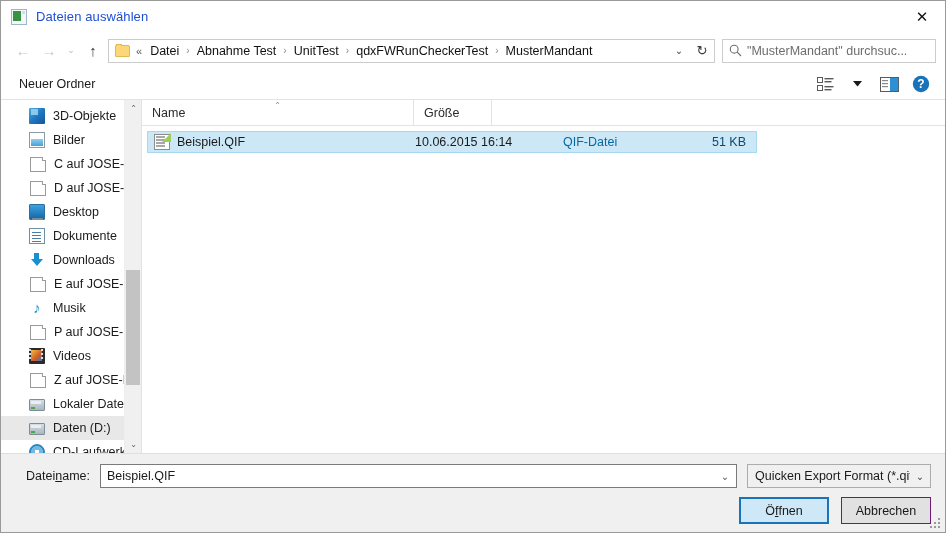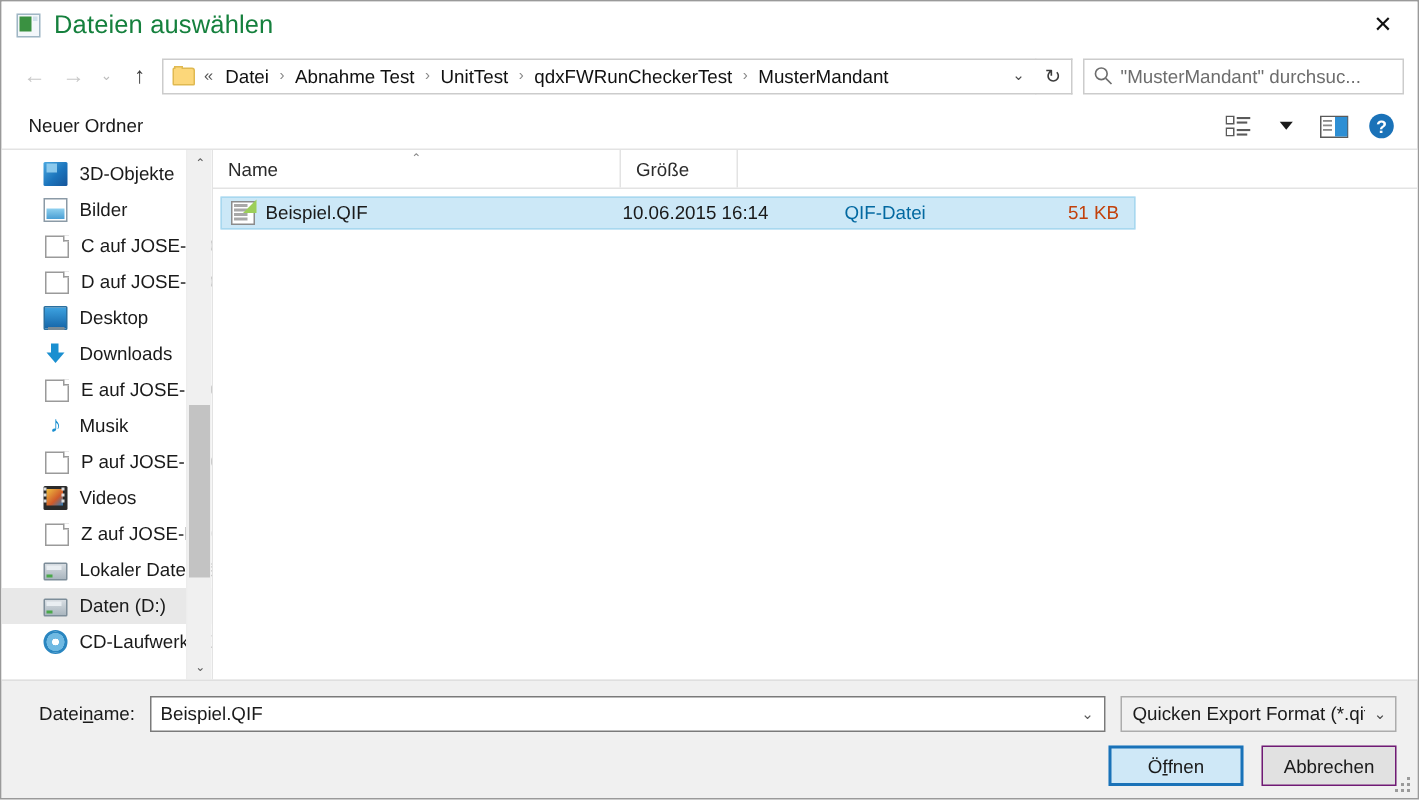--- a/index.html
+++ b/index.html
@@ -35,21 +35,21 @@
   }
   .title-icon::before{
     content:"";position:absolute;left:1px;top:1px;
     width:8px;height:10px;background:#3a9141;
   }
   .title-icon::after{
     content:"";position:absolute;left:10px;top:1px;
     width:3px;height:3px;background:#cfe0ea;
   }
   .title-text{
-    font-size:17px;color:#15803d;letter-spacing:.1px;
+    font-size:13px;color:#1d4ed8;letter-spacing:.1px;
   }
   .winbtns{position:absolute;right:0;top:0;height:31px;display:flex;}
   .winbtn{
     width:46px;height:31px;display:flex;align-items:center;justify-content:center;
     font-size:15px;color:#111;line-height:1;
   }
 
   
   .navbar{
     height:37px;flex:0 0 37px;
@@ -217,21 +217,21 @@
 
   .filelist{flex:1 1 auto;background:#fff;padding-top:5px;position:relative;}
   .filerow{
     height:22px;display:flex;align-items:center;
     background:#cce8f7;border:1px solid #a8d8ef;box-sizing:border-box;
     width:610px;margin-left:5px;
   }
   .fr-name{width:267px;flex:0 0 267px;display:flex;align-items:center;padding-left:6px;box-sizing:border-box;}
   .fr-date{width:148px;flex:0 0 148px;font-size:12.5px;color:#1a1a1a;}
   .fr-type{width:112px;flex:0 0 112px;font-size:12.5px;color:#0369a1;}
-  .fr-size{width:78px;flex:0 0 78px;font-size:12.5px;color:#c2410c;text-align:right;padding-right:7px;box-sizing:border-box;}
+  .fr-size{width:78px;flex:0 0 78px;font-size:12.5px;color:#0c4a6e;text-align:right;padding-right:7px;box-sizing:border-box;}
   .qif-ico{
     width:16px;height:16px;flex:0 0 16px;margin-right:7px;position:relative;
     background:#ffffff;border:1px solid #8c8c8c;box-sizing:border-box;
   }
   .qif-ico::before{
     content:"";position:absolute;left:1px;top:1px;width:9px;height:2px;background:#a8a8a8;
     box-shadow:0 3px 0 #a8a8a8,0 6px 0 #a8a8a8,0 9px 0 #a8a8a8;
   }
   .qif-ico::after{
     content:"";position:absolute;right:-2px;top:-2px;width:0;height:0;
@@ -395,20 +395,24 @@
       </div>
       <div class="side-item">
         <span class="side-ico ico-doc"></span>
         <span class="side-label">D auf JOSE-NOV</span>
       </div>
       <div class="side-item">
         <span class="side-ico ico-desktop"></span>
         <span class="side-label">Desktop</span>
       </div>
       <div class="side-item">
+        <span class="side-ico ico-docs"></span>
+        <span class="side-label">Dokumente</span>
+      </div>
+      <div class="side-item">
         <span class="side-ico ico-dl"></span>
         <span class="side-label">Downloads</span>
       </div>
       <div class="side-item">
         <span class="side-ico ico-doc"></span>
         <span class="side-label">E auf JOSE-NOV</span>
       </div>
       <div class="side-item">
         <span class="side-ico ico-music">♪</span>
         <span class="side-label">Musik</span>

